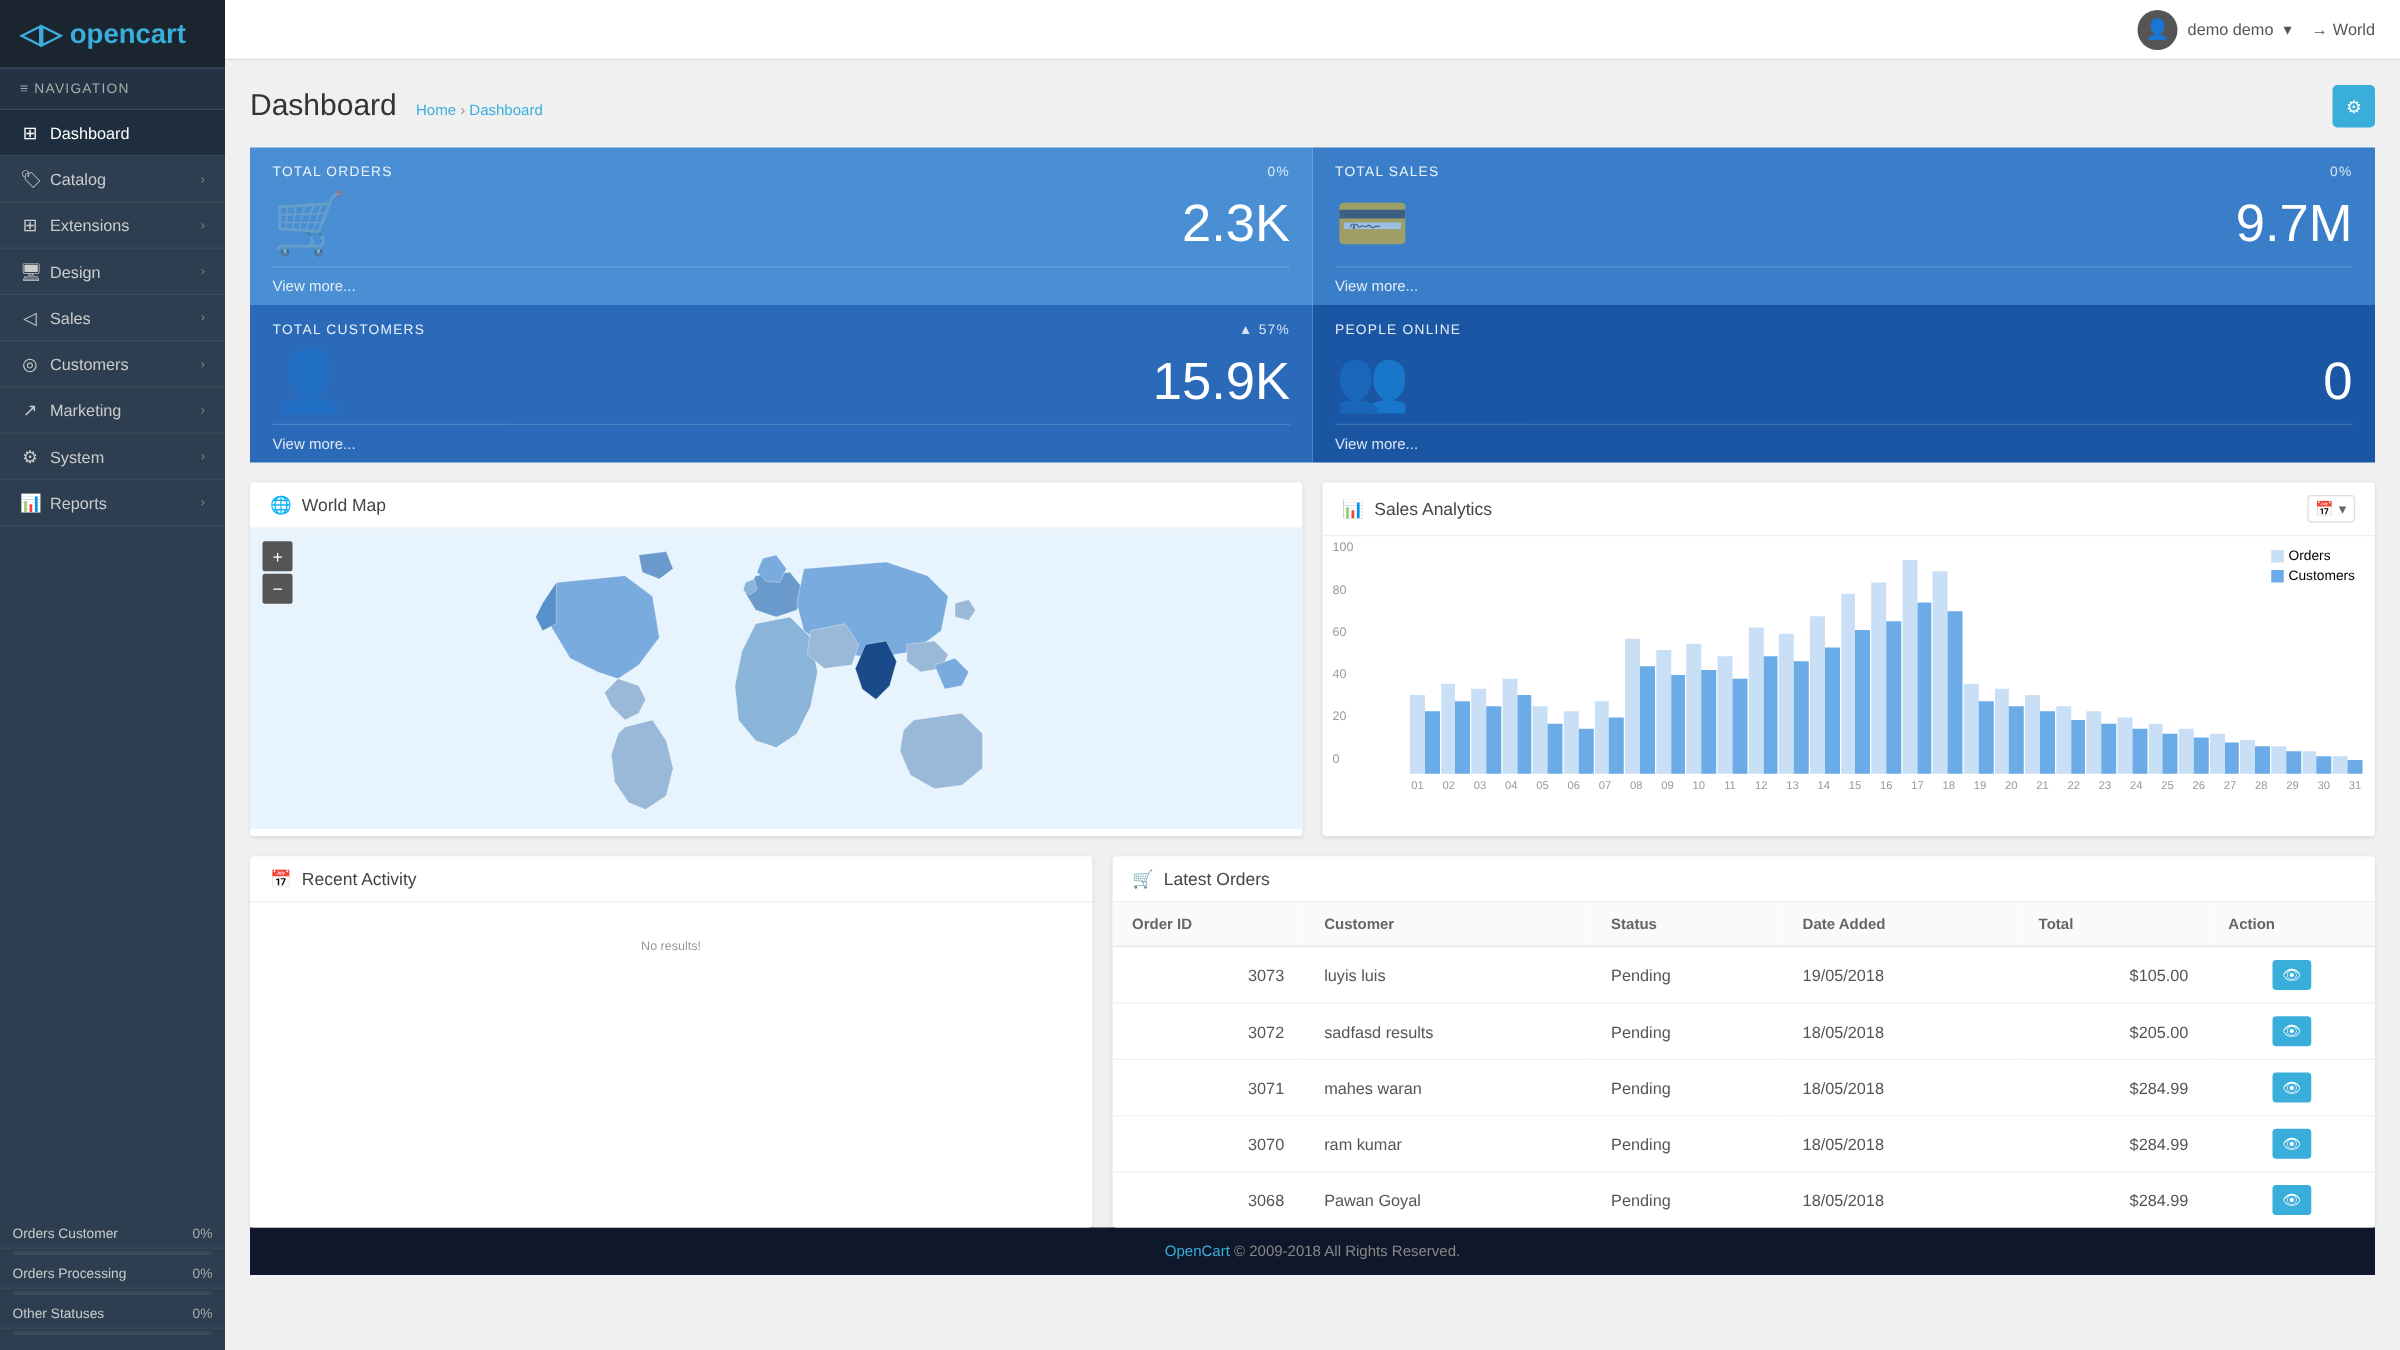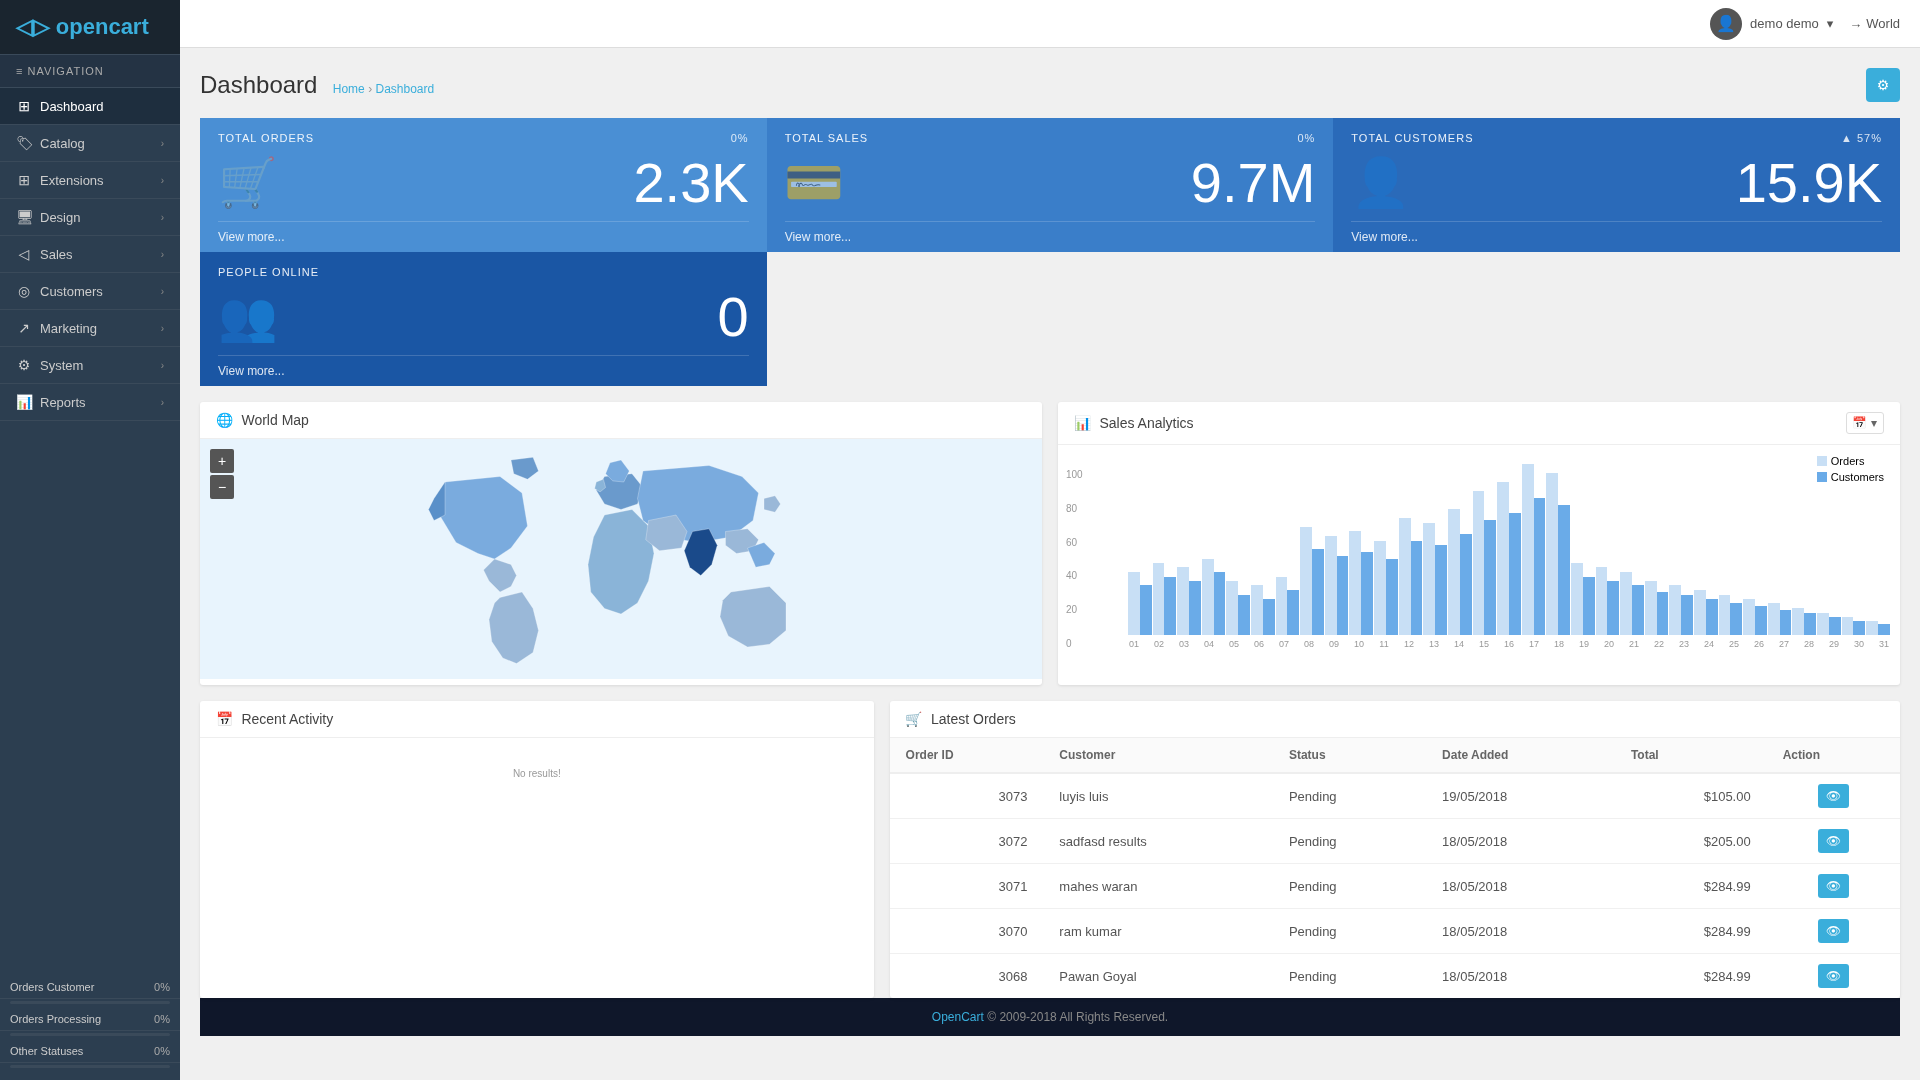--- a/index.html
+++ b/index.html
@@ -35,27 +35,27 @@
     
     .page-header { display: flex; align-items: center; justify-content: space-between; margin-bottom: 16px; }
     .page-title { font-size: 24px; color: #333; font-weight: 300; }
     .breadcrumb { font-size: 12px; color: #777; margin-left: 12px; }
     .breadcrumb a { color: #3aaedb; text-decoration: none; }
     .breadcrumb span { color: #999; }
     .page-header-left { display: flex; align-items: baseline; gap: 0; }
     .settings-btn { background: #3aaedb; color: white; border: none; width: 34px; height: 34px; border-radius: 4px; cursor: pointer; font-size: 14px; display: flex; align-items: center; justify-content: center; }
 
     
-    .stat-cards { display: grid; grid-template-columns: repeat(3, 1fr); gap: 0; margin-bottom: 16px; }
+    .stat-cards { display: grid; grid-template-columns: repeat(2, 1fr); gap: 0; margin-bottom: 16px; }
     .stat-card { padding: 14px 18px 0; color: white; position: relative; min-height: 120px; display: flex; flex-direction: column; }
     .stat-card-header { display: flex; justify-content: space-between; align-items: flex-start; font-size: 11px; text-transform: uppercase; letter-spacing: 1px; opacity: 0.9; }
     .stat-card-badge { font-size: 11px; opacity: 0.9; }
     .stat-card-body { display: flex; align-items: center; justify-content: space-between; flex: 1; padding: 6px 0; }
     .stat-card-icon { font-size: 48px; opacity: 0.5; }
-    .stat-card-value { font-size: 56px; font-weight: 300; }
+    .stat-card-value { font-size: 42px; font-weight: 300; }
     .stat-card-footer { font-size: 12px; opacity: 0.85; padding: 8px 0; border-top: 1px solid rgba(255,255,255,0.2); cursor: pointer; }
 
     
     .panels-row { display: grid; grid-template-columns: 1fr 1fr; gap: 16px; margin-bottom: 16px; }
     .panel { background: white; border-radius: 3px; overflow: hidden; box-shadow: 0 1px 3px rgba(0,0,0,0.1); }
     .panel-header { padding: 10px 16px; border-bottom: 1px solid #eee; display: flex; align-items: center; justify-content: space-between; font-size: 14px; color: #444; }
     .panel-header-left { display: flex; align-items: center; gap: 8px; }
 
     
     .world-map-container { padding: 10px; position: relative; height: 240px; background: #e8f4fd; }
@@ -64,21 +64,21 @@
 
     
     .map-svg { width: 100%; height: 100%; }
 
     
     .chart-container { padding: 10px 10px 10px 40px; height: 240px; position: relative; }
     .chart-legend { position: absolute; top: 10px; right: 16px; display: flex; flex-direction: column; gap: 4px; font-size: 11px; }
     .legend-item { display: flex; align-items: center; gap: 4px; }
     .legend-dot { width: 10px; height: 10px; }
     .bar-chart { display: flex; align-items: flex-end; height: 180px; gap: 1px; }
-    .chart-y-labels { position: absolute; left: 8px; top: 24px; height: 180px; display: flex; flex-direction: column; justify-content: space-between; font-size: 10px; color: #999; }
+    .chart-y-labels { position: absolute; left: 8px; top: 4px; height: 180px; display: flex; flex-direction: column; justify-content: space-between; font-size: 10px; color: #999; }
     .chart-x-labels { display: flex; gap: 13px; margin-top: 4px; }
     .x-label { font-size: 9px; color: #999; flex: 1; text-align: center; }
     .bar-group { flex: 1; display: flex; align-items: flex-end; gap: 0; }
     .bar { width: 50%; background: #a0c4e8; }
     .bar.orders { background: #c8dff5; }
     .bar.customers { background: #6aabe8; }
 
     
     .bottom-row { display: grid; grid-template-columns: 1fr 1.5fr; gap: 16px; }
     .table-panel { background: white; border-radius: 3px; overflow: hidden; box-shadow: 0 1px 3px rgba(0,0,0,0.1); }

